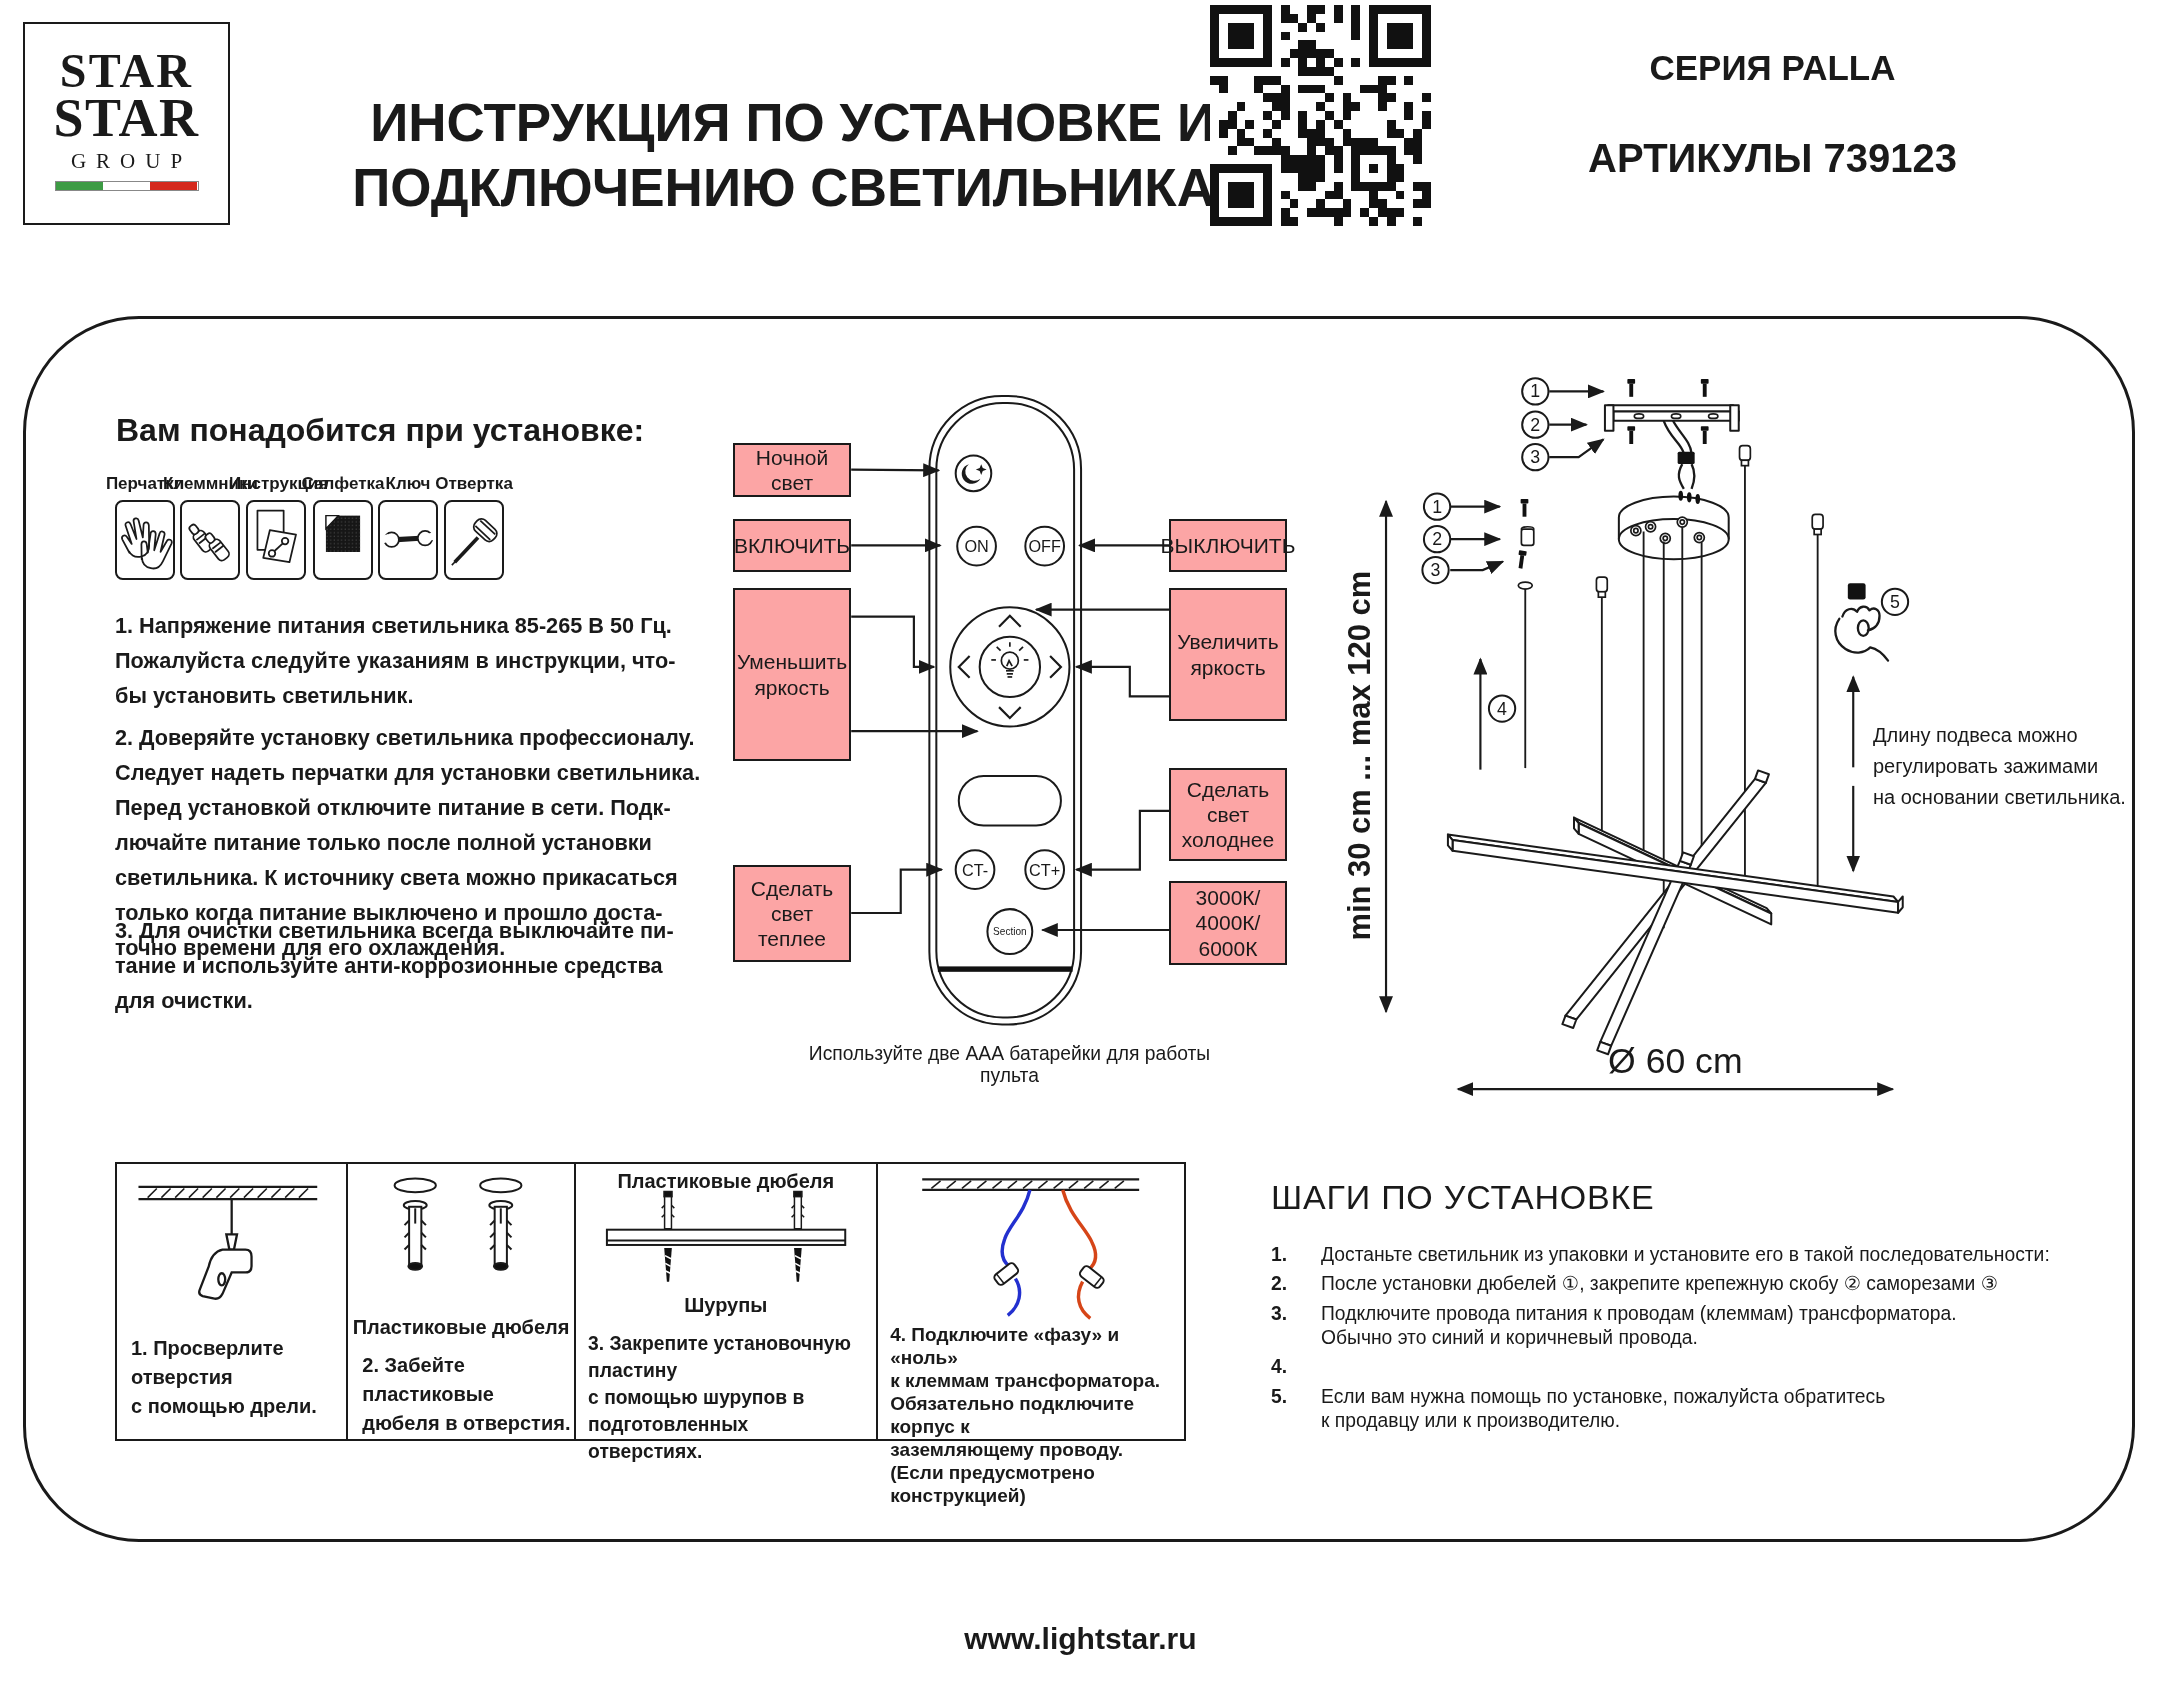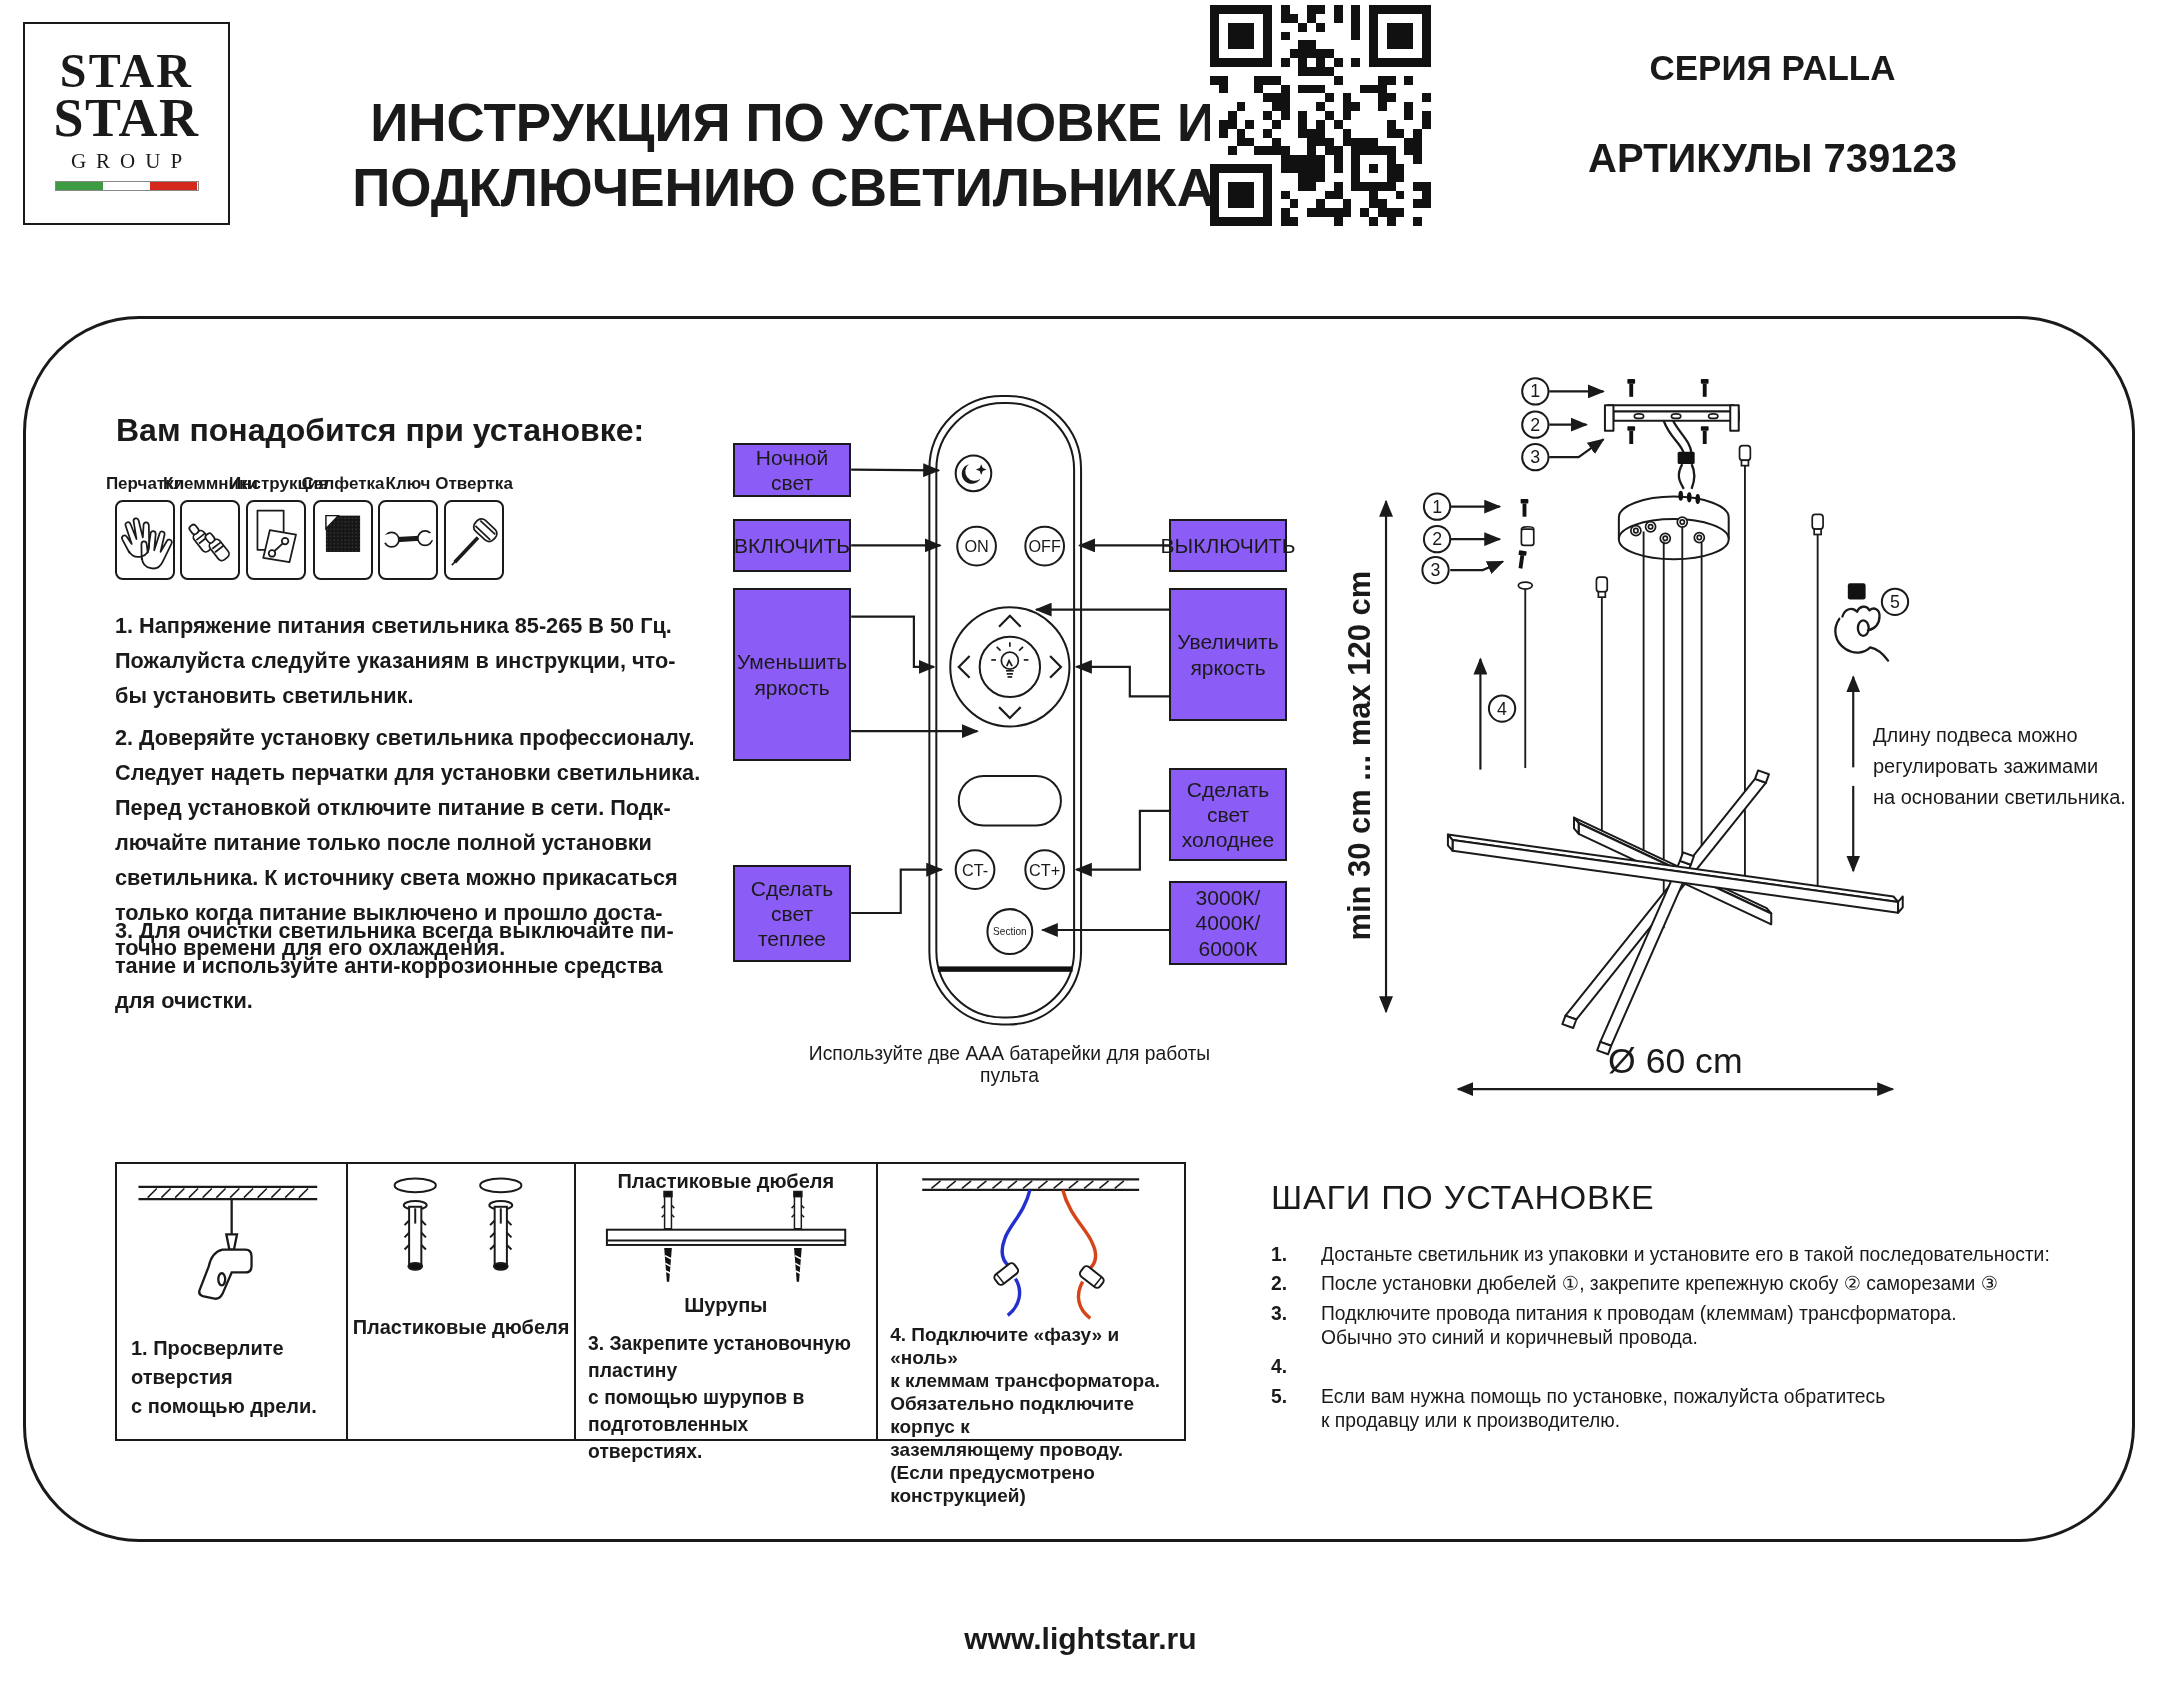--- a/index.html
+++ b/index.html
@@ -30,21 +30,21 @@
   
   .tools-heading{left:116px; top:412px; font-size:32px; font-weight:700;}
   .tool-item{top:474px; width:60px;}
   .tool-label{position:absolute; left:-17px; width:94px; text-align:center; font-size:17px; font-weight:700; white-space:nowrap;}
   .tool-boxx{position:absolute; top:26px; left:0; width:60px; height:80px; border:2.3px solid var(--ink); border-radius:7.7px; background:#fff;}
   .tool-boxx svg{width:100%; height:100%;}
   .note{left:115px; width:619px; font-size:21.7px; font-weight:700; line-height:35px;}
 
   
   .rsvg{left:697px; top:379px; width:635px; height:712px;}
-  .lblbox{border:2.3px solid var(--ink); display:flex; align-items:center; justify-content:center; text-align:center; font-size:21px; line-height:1.2; white-space:pre-line; background:#8b5cf6;}
+  .lblbox{border:2.3px solid var(--ink); display:flex; align-items:center; justify-content:center; text-align:center; font-size:21px; line-height:1.2; white-space:pre-line; background:#fca5a5;}
   .rcap{left:789px; top:1043px; width:441px; text-align:center; font-size:19.3px; font-weight:400;}
 
   
   .dsvg{left:1314px; top:263px; width:841px; height:905px;}
   .adjust-note{left:1873px; top:720px; width:263px; font-size:20px; line-height:31px;}
 
   
   .ol{stroke:var(--ink); stroke-width:2.6; fill:#fff; stroke-linejoin:round;}
   .cl{stroke:var(--ink); stroke-width:2.8; fill:none;}
   .cab{stroke:var(--ink); stroke-width:2.4; fill:none;}
@@ -818,20 +818,22 @@
               <line x1="-8" y1="38" x2="-14" y2="44"></line>
               <line x1="-8" y1="54" x2="-14" y2="60"></line>
               <line x1="8" y1="22" x2="14" y2="28"></line>
               <line x1="8" y1="38" x2="14" y2="44"></line>
               <line x1="8" y1="54" x2="14" y2="60"></line>
               <ellipse cx="0" cy="82" rx="9" ry="4.5" fill="#111"></ellipse>
             </g>
         </g>
       </svg>
       <div class="plab" style="top:152px;">Пластиковые дюбеля</div>
+      <div class="pcap" style="left:14px; top:187px; font-size:20px; line-height:29px;">2. Забейте пластиковые
+дюбеля в отверстия.</div>
     </div>
 
     <div class="panel" style="width:303px;">
       <svg viewBox="0 0 392 360">
         <g stroke="#1a1a1a" stroke-width="2.6" fill="#fff">
           <g transform="translate(120,36) scale(0.75)">
               <rect x="-7" y="0" width="14" height="9" fill="#111"></rect>
               <rect x="-6" y="9" width="12" height="56"></rect>
               <line x1="-6" y1="24" x2="-11" y2="29"></line>
               <line x1="-6" y1="40" x2="-11" y2="45"></line>

